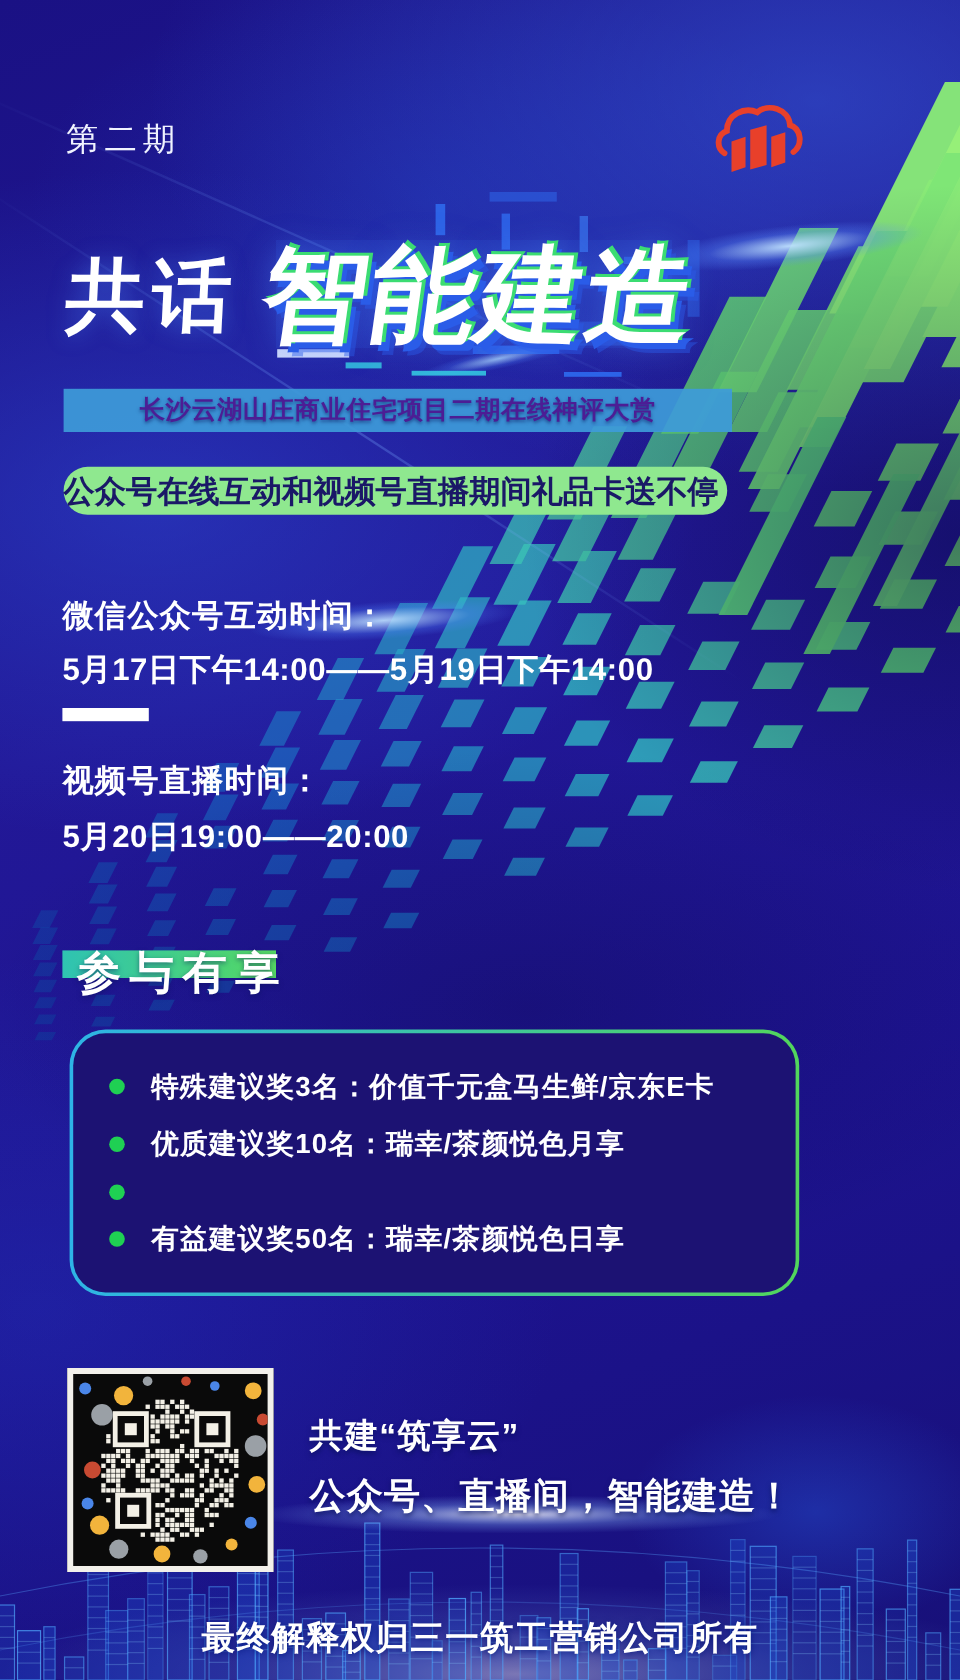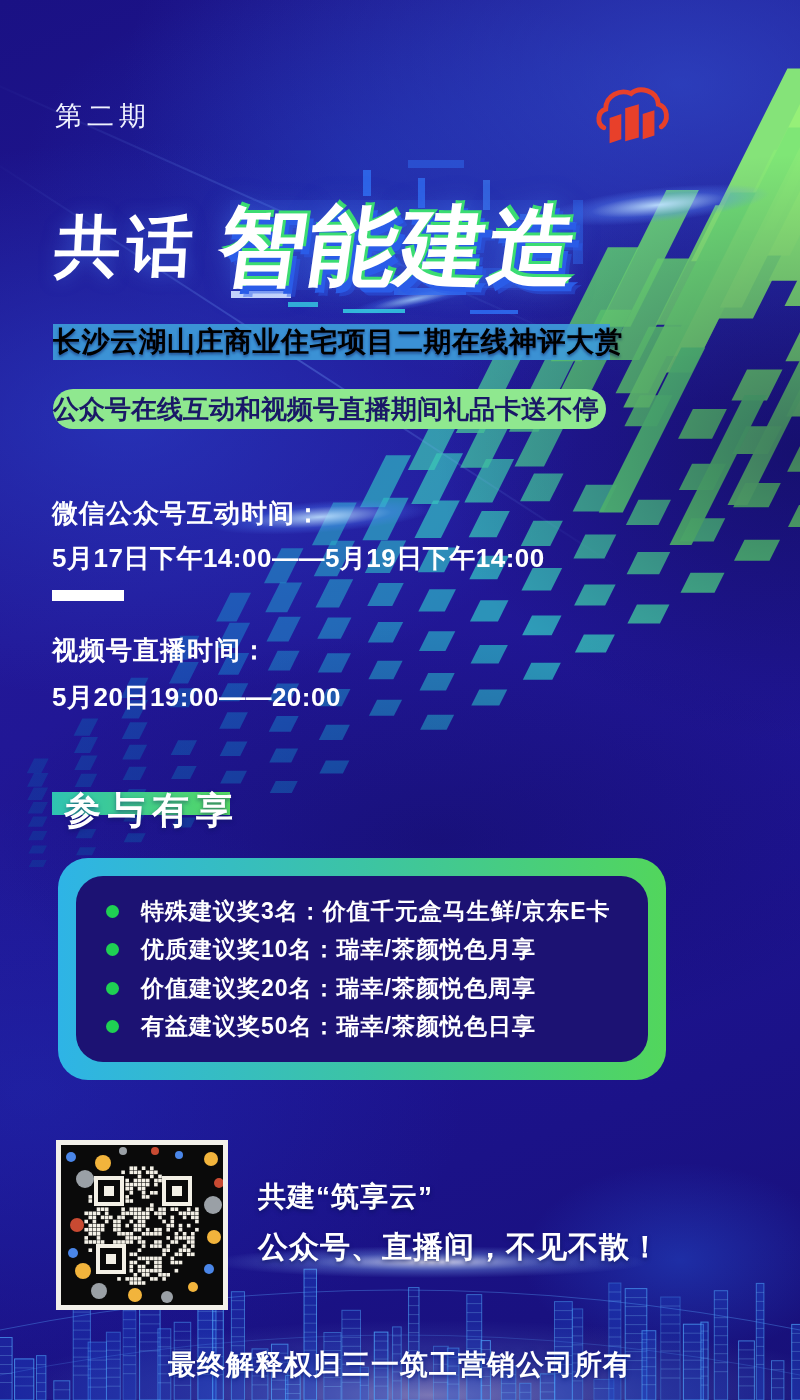--- a/index.html
+++ b/index.html
@@ -41,37 +41,37 @@
 
   .glitch{position:absolute;pointer-events:none;}
   .title-row{position:absolute;left:55px;top:188px;white-space:nowrap;}
   .title-prefix{display:inline-block;font-size:66px;font-weight:900;letter-spacing:6px;
     transform:skewX(-3deg);position:relative;top:-8px;text-shadow:0 0 18px rgba(80,140,255,.45);}
   .title-main{display:inline-block;font-size:88px;font-weight:900;letter-spacing:2px;margin-left:20px;
     transform:skewX(-8deg);
     text-shadow:3px -3px 0 #3bdc72,7px 5px 0 #2a5ce8,11px 8px 0 rgba(42,92,232,.45),0 0 26px rgba(80,140,255,.55);}
 
   .banner-blue{position:absolute;left:53px;top:324px;width:557px;height:36px;background:rgba(62,155,217,.92);}
-  .banner-blue span{display:block;text-align:right;font-size:28px;font-weight:900;line-height:36px;
-    letter-spacing:.5px;color:#000000;text-shadow:0 2px 3px rgba(10,20,90,.55);white-space:nowrap;}
+  .banner-blue span{display:block;text-align:center;font-size:21px;font-weight:900;line-height:36px;
+    letter-spacing:.5px;color:#4c1d95;text-shadow:0 2px 3px rgba(10,20,90,.55);white-space:nowrap;}
   .banner-green{position:absolute;left:53px;top:389px;width:553px;height:40px;border-radius:20px;background:#8fe88f;}
   .banner-green span{display:block;text-align:left;font-size:26px;font-weight:900;line-height:40px;
     color:#1a1867;white-space:nowrap;}
 
   .sched-label{position:absolute;left:52px;font-size:26px;font-weight:800;letter-spacing:1px;}
   .sched-time{position:absolute;left:52px;font-size:26px;font-weight:600;letter-spacing:.5px;}
   .divider{position:absolute;left:52px;top:590px;width:72px;height:11px;background:#fff;}
 
   .rewards-bar{position:absolute;left:52px;top:792px;width:178px;height:23px;
     background:linear-gradient(90deg,#2fc3b2,#55d862);}
   .rewards-title{position:absolute;left:64px;top:762px;font-size:37px;font-weight:900;letter-spacing:7px;
     text-shadow:0 2px 4px rgba(10,20,90,.5);margin-top:24px;}
 
   .prize-box{position:absolute;left:58px;top:858px;width:608px;height:222px;border-radius:30px;
-    padding:18px;box-sizing:border-box;background:linear-gradient(90deg,#2eb4e6,#3cc4a4,#52d65c);}
+    padding:3px;box-sizing:border-box;background:linear-gradient(90deg,#2eb4e6,#3cc4a4,#52d65c);}
   .prize-inner{width:100%;height:100%;border-radius:27px;background:#1c1273;box-sizing:border-box;
     display:flex;flex-direction:column;justify-content:space-evenly;padding:12px 30px;}
   .prize-item{display:flex;align-items:center;}
   .dot{width:13px;height:13px;border-radius:50%;background:#1fd053;margin-right:22px;flex:none;}
   .prize-text{font-size:23px;font-weight:700;letter-spacing:1px;color:#fff;white-space:nowrap;}
 
   .qr-box{position:absolute;left:56px;top:1140px;width:172px;height:170px;background:#0a0a0a;
     border:5px solid #f2f0ea;box-sizing:border-box;}
   .qr-box svg{display:block;width:162px;height:160px;}
   .qr-cap1{position:absolute;left:258px;top:1178px;font-size:28px;font-weight:900;letter-spacing:1px;
@@ -282,21 +282,20 @@
       <div class="prize-item">
         <span class="dot"></span>
         <span class="prize-text">特殊建议奖3名：价值千元盒马生鲜/京东E卡</span>
       </div>
       <div class="prize-item">
         <span class="dot"></span>
         <span class="prize-text">优质建议奖10名：瑞幸/茶颜悦色月享</span>
       </div>
       <div class="prize-item">
         <span class="dot"></span>
-        <span class="prize-text">价值建议奖20名：瑞幸/茶颜悦色周享</span>
       </div>
       <div class="prize-item">
         <span class="dot"></span>
         <span class="prize-text">有益建议奖50名：瑞幸/茶颜悦色日享</span>
       </div>
     </div>
   </div>
 
   <svg class="skyline" id="skyline" width="800" height="190" viewBox="0 0 800 190">
       <defs>
@@ -897,16 +896,16 @@
         <circle cx="38" cy="146" r="8" fill="#9aa0a6"></circle>
         <circle cx="74" cy="150" r="7" fill="#f2b43c"></circle>
         <circle cx="106" cy="152" r="6" fill="#9aa0a6"></circle>
         <circle cx="132" cy="142" r="5" fill="#f2b43c"></circle>
         <circle cx="148" cy="124" r="5" fill="#4a86e8"></circle>
         <circle cx="94" cy="6" r="4" fill="#c84a32"></circle>
         <circle cx="62" cy="6" r="4" fill="#9aa0a6"></circle>
       </svg>
   </div>
   <div class="qr-cap1">共建“筑享云”</div>
-  <div class="qr-cap2">公众号、直播间，不见不散！</div>
+  <div class="qr-cap2">公众号、直播间，智能建造！</div>
 
   <div class="footer">最终解释权归三一筑工营销公司所有</div>
 </div>
 
 </body></html>

